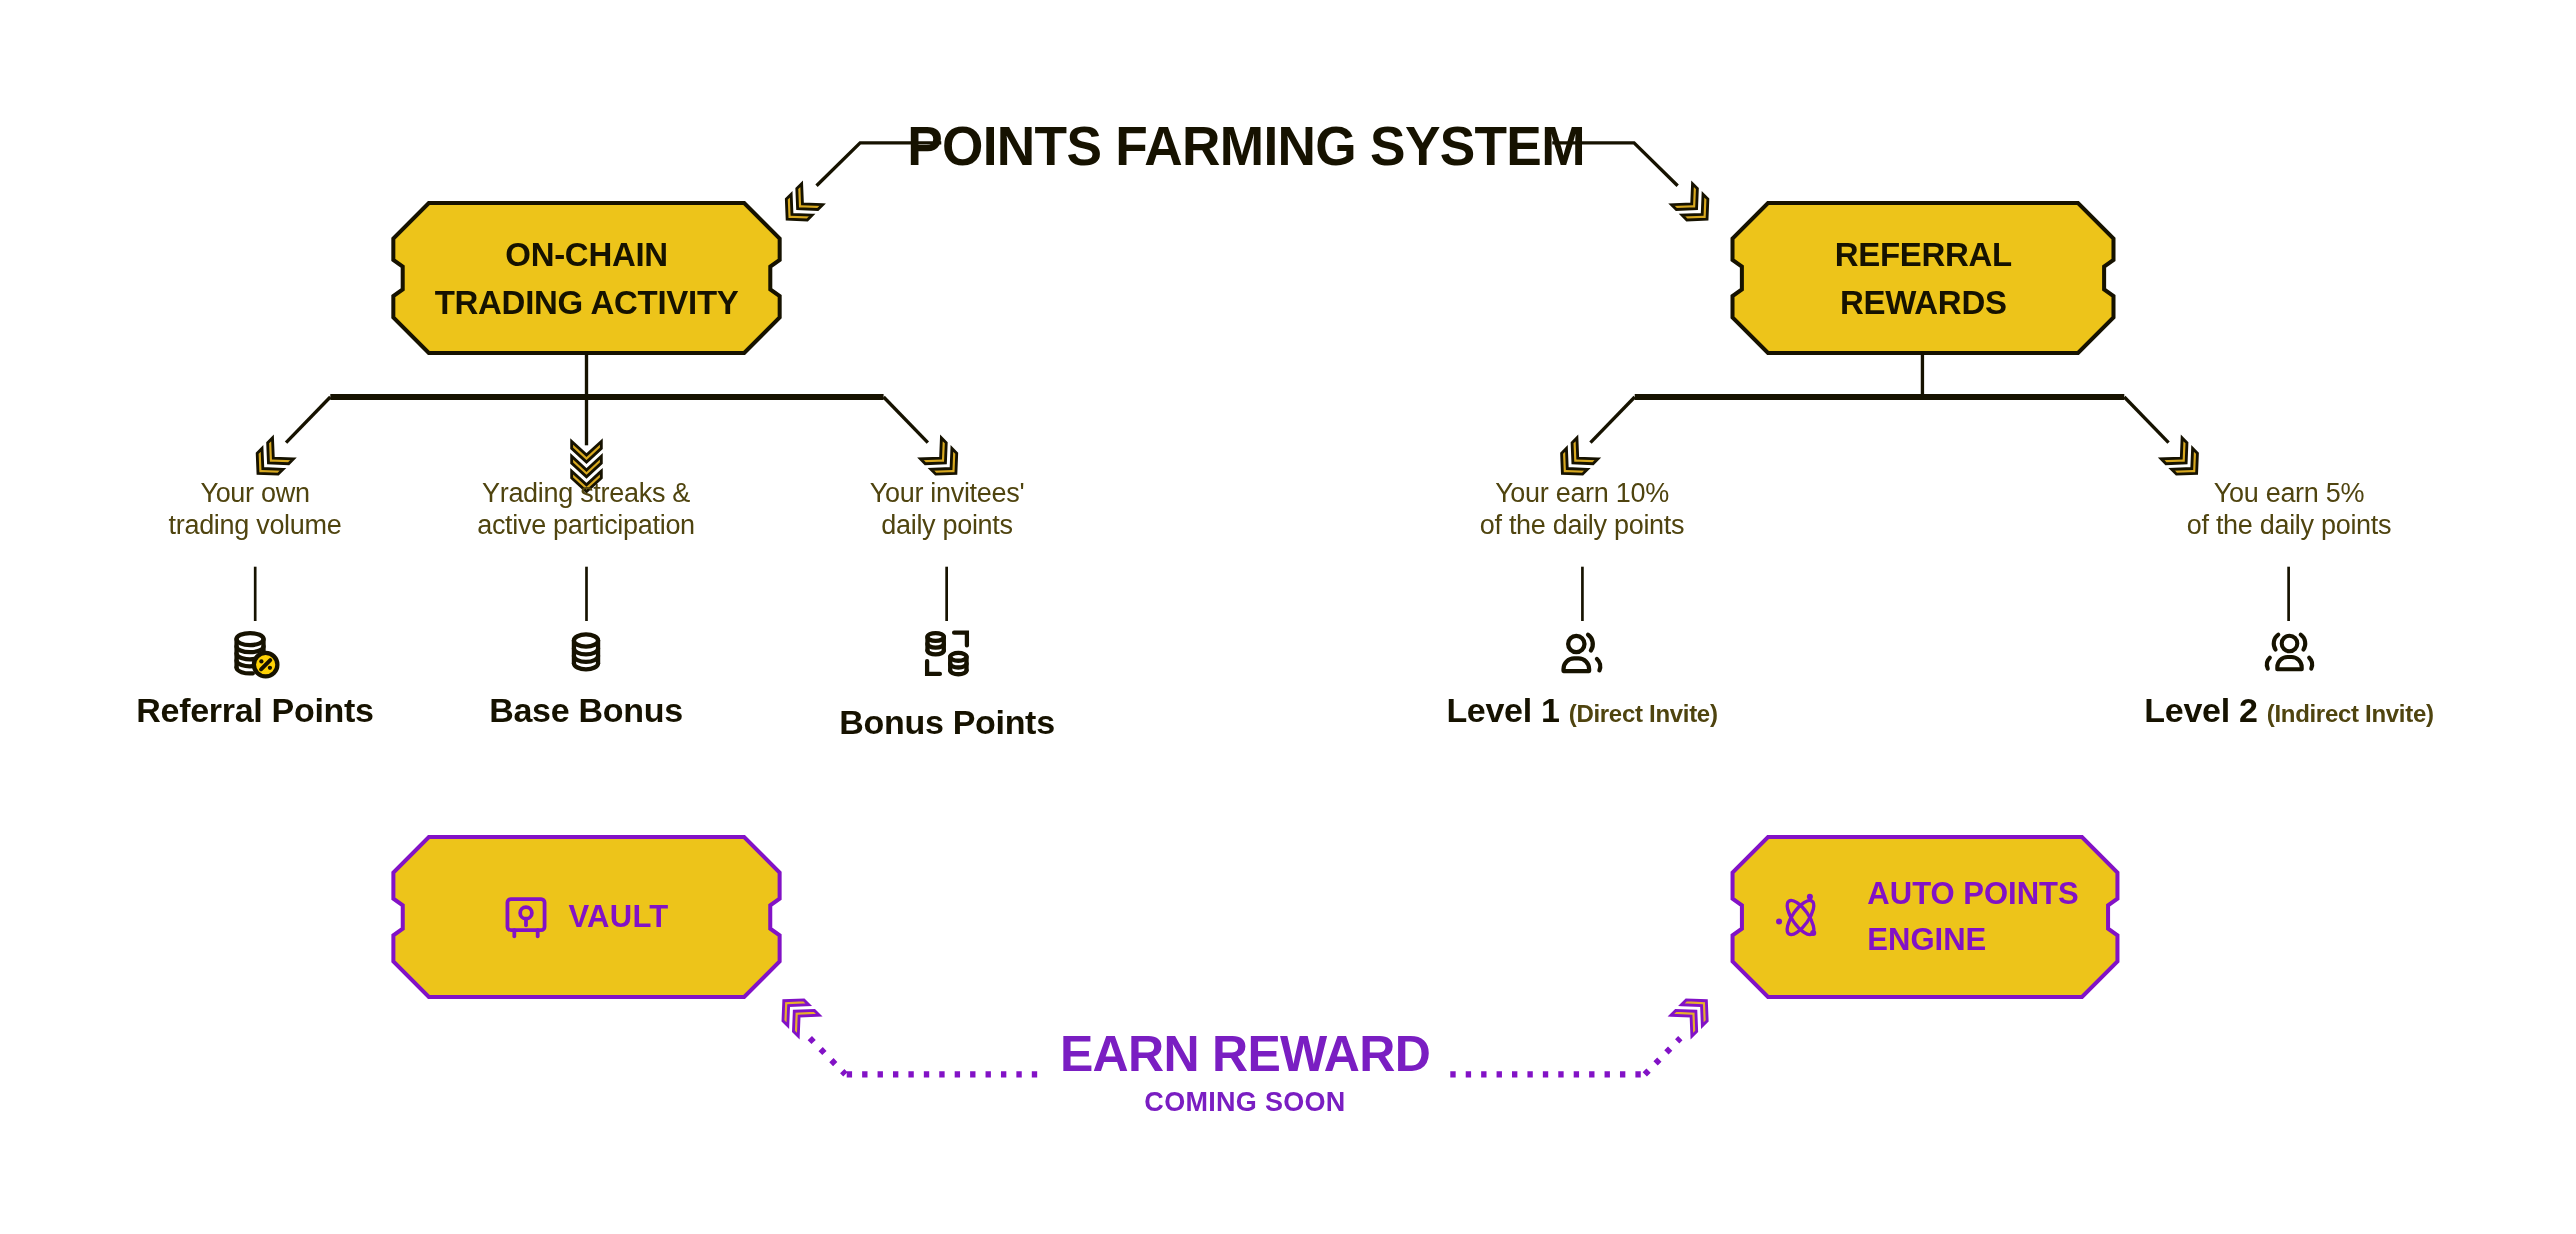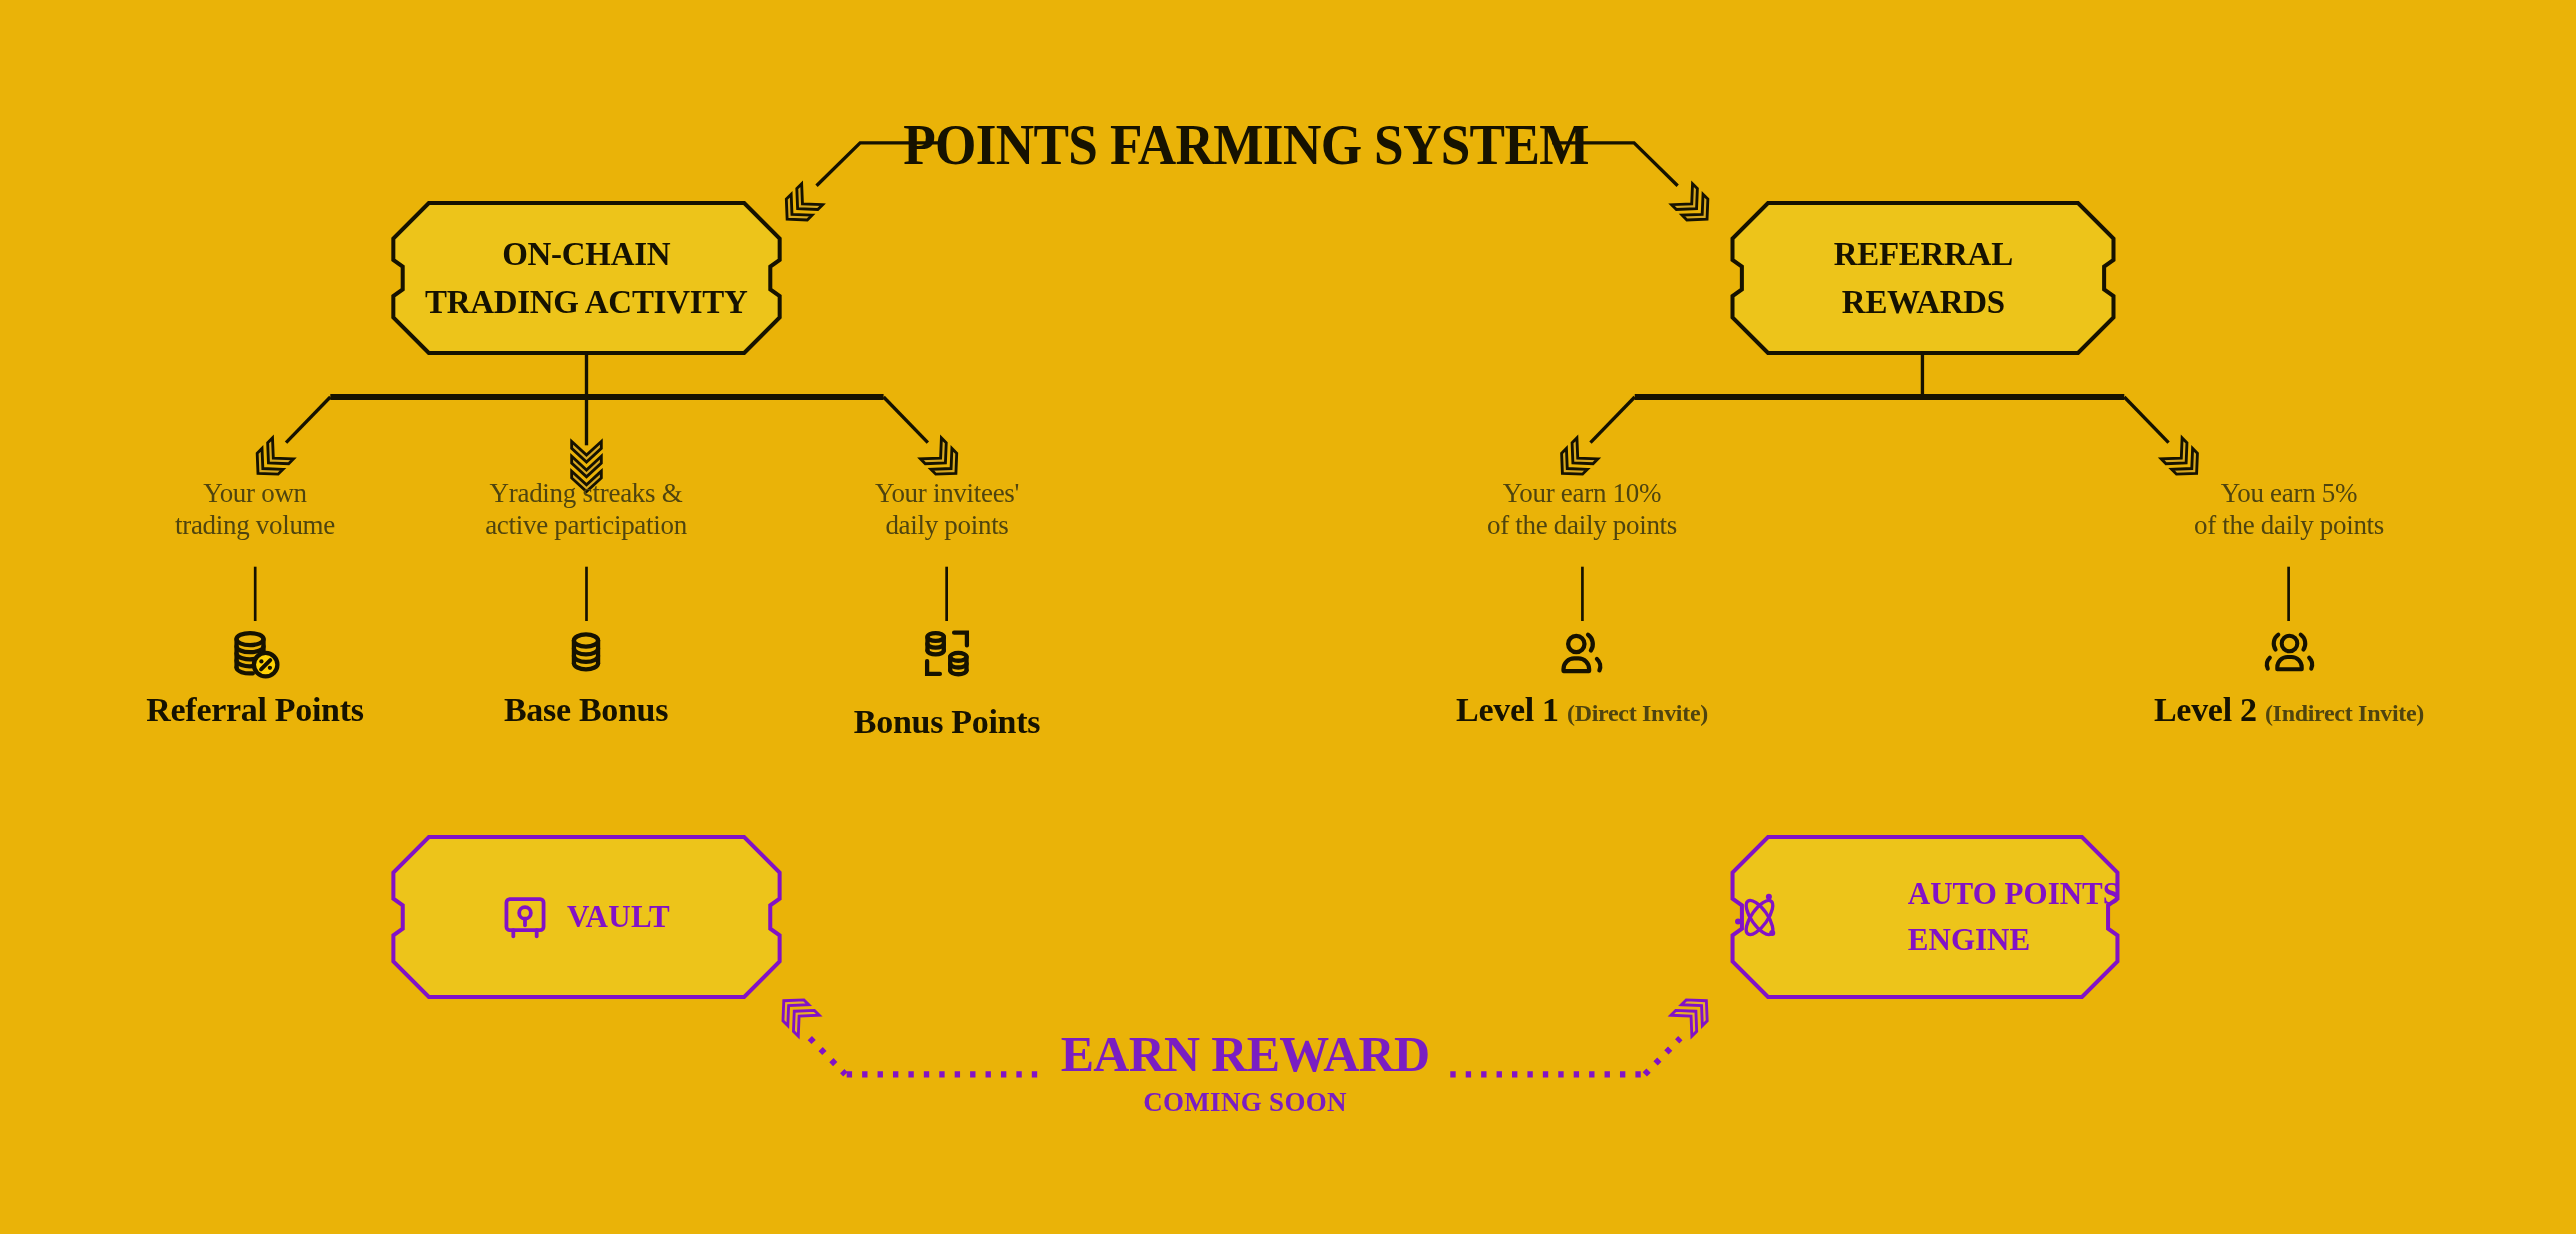--- a/index.html
+++ b/index.html
@@ -1,18 +1,18 @@
 <!DOCTYPE html>
 <html style="font-size:10.7px"><head>
 <meta charset="utf-8">
 <style>
   html,body{margin:0;padding:0;background:#FFD204;}
   #canvas{
-    position:relative;width:2576px;height:1234px;background:#eab308;
-    font-family:Liberation Serif, serif;overflow:hidden;color:#161200;
+    position:relative;width:2576px;height:1234px;background:#ffffff;
+    font-family:Liberation Sans, sans-serif;overflow:hidden;color:#161200;
   }
   .abs{position:absolute;}
   #overlay{position:absolute;left:0;top:0;width:2576px;height:1234px;}
   .title{
     left:1246px;top:113px;transform:translateX(-50%) scaleX(0.95);
     font-size:56px;font-weight:700;letter-spacing:-0.7px;white-space:nowrap;
   }
   .node-box{position:absolute;}
   .node-box svg.shape{position:absolute;left:0;top:0;}
   .node-box .content{
@@ -246,21 +246,21 @@
         <path d="M32 35.5 V44"></path>
       </svg>
       <div class="purple-label">VAULT</div>
     </div>
   </div>
 
   <div class="node-box" style="left:1730px;top:835px;width:390px;height:164px;">
     <svg class="shape" width="390" height="164" viewBox="0 0 581 245">
       <path d="M56 3 H525 L578 56 V95 L564 105 V140 L578 150 V189 L525 242 H56 L3 189 V150 L17 140 V105 L3 95 V56 Z" fill="#EDC41A" stroke="#8212C6" stroke-width="6" stroke-linejoin="miter"></path>
     </svg>
-    <div class="content" style="gap:37px;justify-content:space-between;">
+    <div class="content" style="gap:37px;">
       <svg width="59" height="59" viewBox="0 0 88 88" fill="none" stroke="#8212C6" stroke-width="5">
         <ellipse cx="44" cy="44" rx="30" ry="12" transform="rotate(-55 44 44)"></ellipse>
         <ellipse cx="44" cy="44" rx="30" ry="12" transform="rotate(55 44 44)"></ellipse>
         <circle cx="58" cy="13" r="4.5" fill="#8212C6" stroke="none"></circle>
         <circle cx="12" cy="50" r="4.5" fill="#8212C6" stroke="none"></circle>
         <circle cx="63" cy="67" r="4.5" fill="#8212C6" stroke="none"></circle>
       </svg>
       <div class="engine-text">
         <span>AUTO POINTS</span><br>
         <span>ENGINE</span>

